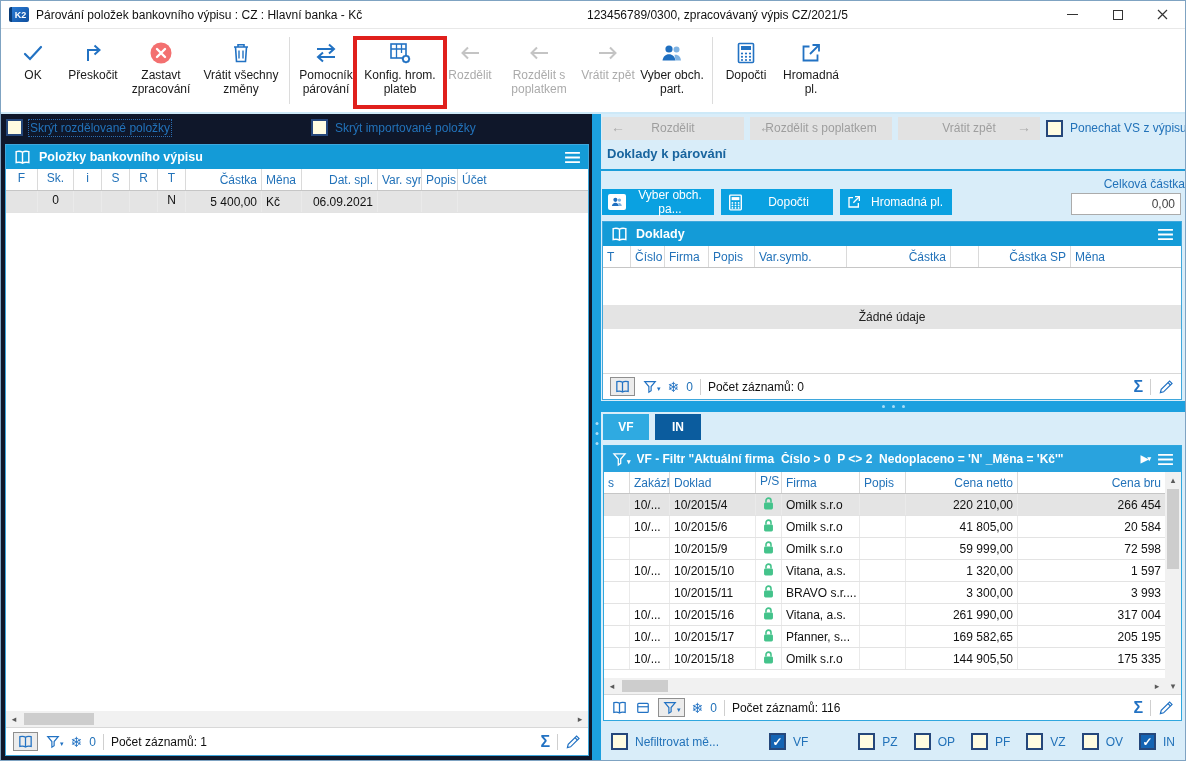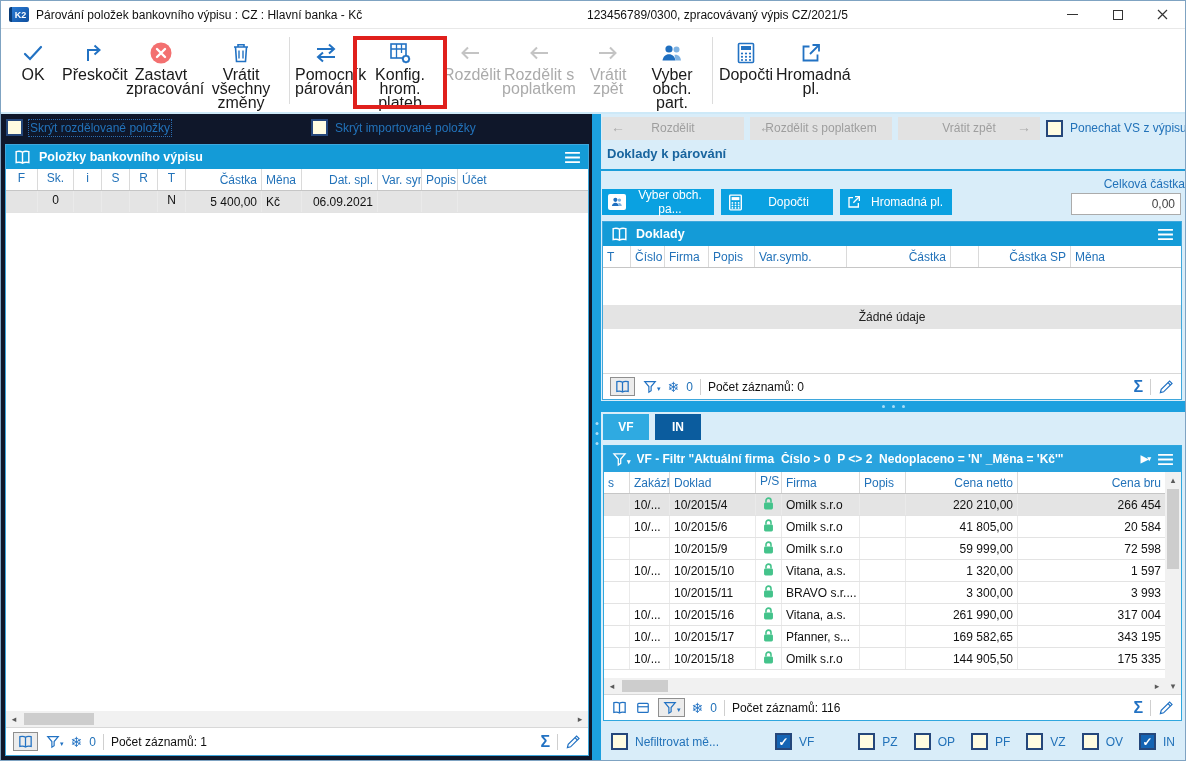--- a/index.html
+++ b/index.html
@@ -14,21 +14,21 @@
   .wsub{position:absolute;left:586px;color:#111;}
   .winbtns{margin-left:auto;display:flex;height:100%;}
   .winbtn{width:45px;height:100%;display:flex;align-items:center;justify-content:center;}
   .minline{display:inline-block;width:11px;height:1px;background:#333;}
   .maxbox{display:inline-block;width:10px;height:10px;border:1px solid #333;}
 
   
   .toolbar{position:relative;display:flex;align-items:stretch;height:85px;background:#fff;border-bottom:2px solid #CDE9F8;padding-left:4px;}
   .tbtn{display:flex;flex-direction:column;align-items:center;padding-top:9px;cursor:default;}
   .ticon{height:30px;display:flex;align-items:center;justify-content:center;}
-  .tlabel{font-size:16px;line-height:14px;text-align:center;color:#1a1a1a;}
+  .tlabel{font-size:12px;line-height:14px;text-align:center;color:#1a1a1a;}
   .tbtn.disabled .tlabel{color:#ABABAB;}
   .tsep{width:1px;background:#DCDCDC;margin:8px 4px;}
   .red-annotation{position:absolute;border:4px solid #E0201C;pointer-events:none;z-index:5;}
 
   
   .main{position:absolute;top:113px;left:0;right:0;bottom:0;display:flex;}
   .left-panel{width:591px;position:relative;background:#0f172a;}
   .vsplit{width:9px;background:#1CA0DF;position:relative;}
   .vdots{position:absolute;top:308px;left:50%;transform:translateX(-50%);display:flex;flex-direction:column;gap:7px;}
   .dot{width:3px;height:3px;border-radius:50%;background:#A8DCF5;}
@@ -647,21 +647,21 @@
                   <div class="cell" style="width: 26px;"></div>
                   <div class="cell" style="width: 40px;">10/...</div>
                   <div class="cell" style="width: 86px;">10/2015/17</div>
                   <div class="cell al-c" style="width: 26px; padding-top: 2px; text-align: center;"><span><svg width="13" height="15" viewBox="0 0 14 16">
                         <path d="M4.3 7V4.9a2.7 2.7 0 0 1 5.4 0V7" fill="none" stroke="#44C38B" stroke-width="1.7"></path>
                         <rect x="2.2" y="6.8" width="9.6" height="7.6" rx="1.6" fill="#44C38B"></rect>
                       </svg></span></div>
                   <div class="cell" style="width: 78px;">Pfanner, s...</div>
                   <div class="cell" style="width: 46px;"></div>
                   <div class="cell al-r" style="width: 112px;">169 582,65</div>
-                  <div class="cell al-r" style="flex: 1 1 0%; border-right: none;">343 195</div>
+                  <div class="cell al-r" style="flex: 1 1 0%; border-right: none;">205 195</div>
                 </div>
                 <div class="row">
                   <div class="cell" style="width: 26px;"></div>
                   <div class="cell" style="width: 40px;">10/...</div>
                   <div class="cell" style="width: 86px;">10/2015/18</div>
                   <div class="cell al-c" style="width: 26px; padding-top: 2px; text-align: center;"><span><svg width="13" height="15" viewBox="0 0 14 16">
                         <path d="M4.3 7V4.9a2.7 2.7 0 0 1 5.4 0V7" fill="none" stroke="#44C38B" stroke-width="1.7"></path>
                         <rect x="2.2" y="6.8" width="9.6" height="7.6" rx="1.6" fill="#44C38B"></rect>
                       </svg></span></div>
                   <div class="cell" style="width: 78px;">Omilk s.r.o</div>
@@ -728,21 +728,21 @@
           <div class="cb">
             <span class="cbox"></span>
             <span class="cblabel">Nefiltrovat mě...</span>
           </div>
           <div class="cb" style="margin-left: auto;">
             <span class="cbox checked">
               <span class="ck">✓</span>
             </span>
             <span class="cblabel">VF</span>
           </div>
-          <div class="cb" style="margin-left: 4px; padding-left: 40px;">
+          <div class="cb" style="margin-left: 10px; padding-left: 40px;">
             <span class="cbox"></span>
             <span class="cblabel">PZ</span>
           </div>
           <div class="cb" style="margin-left: 16px;">
             <span class="cbox"></span>
             <span class="cblabel">OP</span>
           </div>
           <div class="cb" style="margin-left: 16px;">
             <span class="cbox"></span>
             <span class="cblabel">PF</span>

